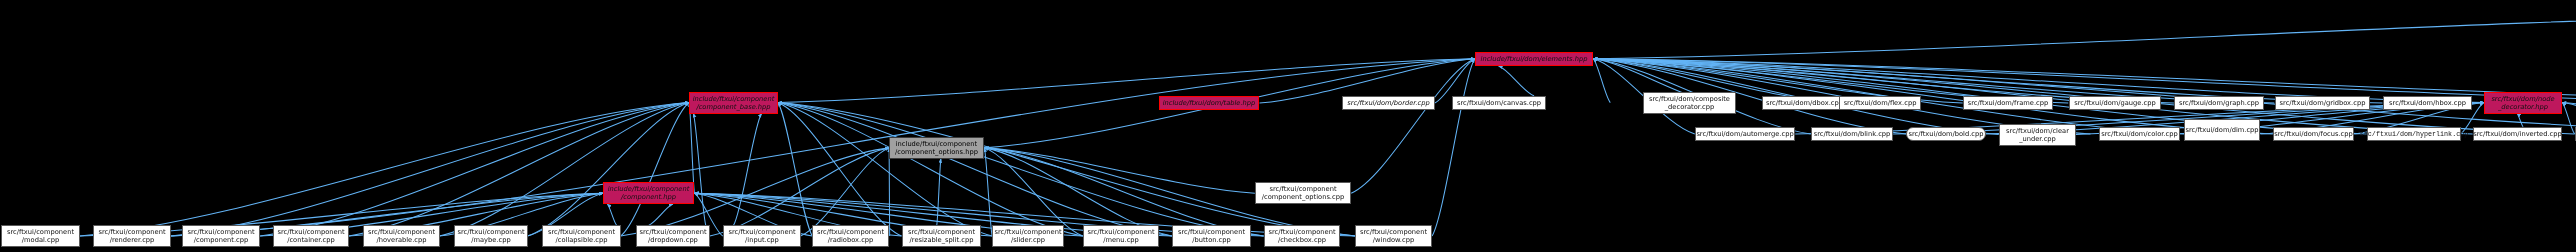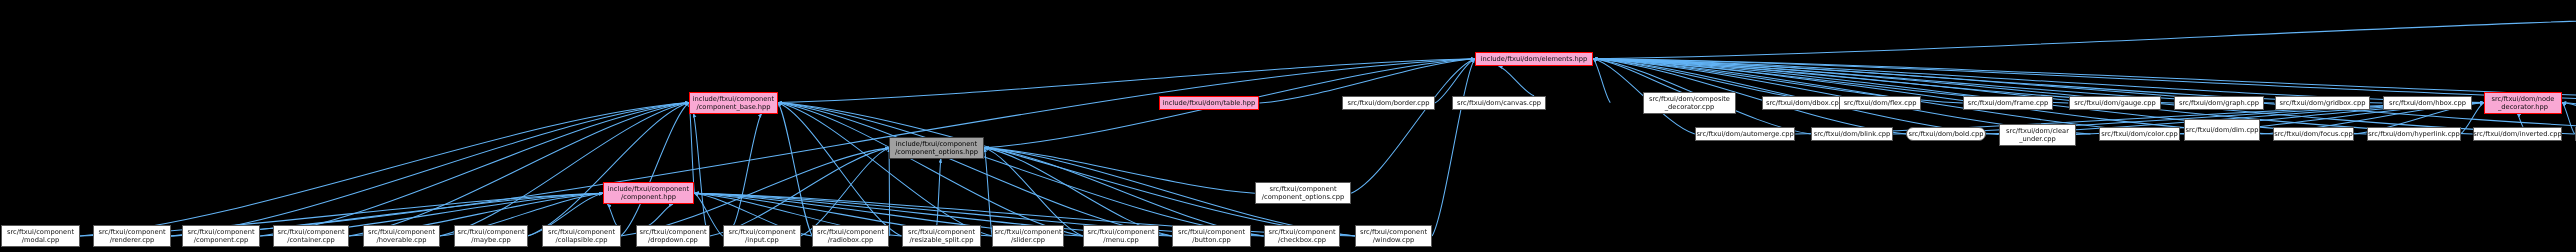--- a/index.html
+++ b/index.html
@@ -3,21 +3,21 @@
 <meta charset="utf-8">
 <style>
   html,body{margin:0;padding:0;background:#000;}
   #graph{position:relative;width:3080px;height:253px;background:#000;overflow:hidden;
          font-family:"DejaVu Sans","Liberation Sans",sans-serif;}
   #edges{position:absolute;left:0;top:0;z-index:1;}
   .node{position:absolute;z-index:2;display:flex;align-items:center;justify-content:center;
         text-align:center;background:#ffffff;border:0.5px solid #5a5a5a;color:#111;
         font-size:6.7px;line-height:1.22;white-space:pre-line;box-sizing:border-box;
         padding:0.5px 2.1px;cursor:pointer;}
-  .node.red{border:1px solid #ff0000;background:#f9a8d4;}
+  .node.red{border:1px solid #ff0000;background:#be185d;font-style:italic;}
   .node.gray{background:#a0a0a0;border:0.5px solid #3c3c3c;color:#000;}
 </style>
 </head>
 <body>
 
 <div id="graph">
   <svg id="edges" width="3080" height="253" viewBox="0 0 5979 491" xmlns="http://www.w3.org/2000/svg">
     <defs>
       <marker id="arrow" markerWidth="9" markerHeight="8" refX="8" refY="3.5" orient="auto" markerUnits="userSpaceOnUse">
         <path d="M0,0 L9,3.5 L0,7 Z" fill="#63b4f6"></path>
@@ -117,21 +117,21 @@
         <path d="M2631,458 C2246.1,448.04 1707.24,383.3 1348,375" marker-end="url(#arrow)"></path>
         <path d="M2631,458 C2415,437.48 2112.6,304.1 1911,287" marker-end="url(#arrow)"></path>
         <path d="M2780,458 C2804.9,416.72 2839.76,148.39999999999998 2863,114" marker-end="url(#arrow)"></path>
       </g>
   </svg>
 
 <div class="node red" style="left: 1475px; top: 52px; width: 118px; height: 14.4px;">include/ftxui/dom/elements.hpp</div>
     <div class="node red" style="left: 689px; top: 92px; width: 89px; height: 21.6px;">include/ftxui/component
 /component_base.hpp</div>
     <div class="node red" style="left: 1159px; top: 96px; width: 100px; height: 14.4px;">include/ftxui/dom/table.hpp</div>
-    <div class="node " style="left: 1342px; top: 96px; width: 93px; height: 14.4px;">src/ftxui/dom/border.cpp</div>
+    <div class="node " style="left: 1342px; top: 96px; width: 93px; height: 14.4px; font-style: italic;">src/ftxui/dom/border.cpp</div>
     <div class="node " style="left: 1452px; top: 96px; width: 94px; height: 14.4px;">src/ftxui/dom/canvas.cpp</div>
     <div class="node " style="left: 1611px; top: 92px; width: 93px; height: 21.6px; margin-left: 32px;">src/ftxui/dom/composite
 _decorator.cpp</div>
     <div class="node " style="left: 1718px; top: 96px; width: 85px; height: 14.4px; margin-left: 44px;">src/ftxui/dom/dbox.cpp</div>
     <div class="node " style="left: 1839px; top: 96px; width: 82px; height: 14.4px;">src/ftxui/dom/flex.cpp</div>
     <div class="node " style="left: 1963px; top: 96px; width: 90px; height: 14.4px;">src/ftxui/dom/frame.cpp</div>
     <div class="node " style="left: 2069px; top: 96px; width: 92px; height: 14.4px;">src/ftxui/dom/gauge.cpp</div>
     <div class="node " style="left: 2174px; top: 96px; width: 90px; height: 14.4px;">src/ftxui/dom/graph.cpp</div>
     <div class="node " style="left: 2275px; top: 96px; width: 95px; height: 14.4px;">src/ftxui/dom/gridbox.cpp</div>
     <div class="node " style="left: 2383px; top: 96px; width: 89px; height: 14.4px;">src/ftxui/dom/hbox.cpp</div>
@@ -140,21 +140,21 @@
     <div class="node gray" style="left: 889px; top: 137px; width: 95px; height: 21.6px;">include/ftxui/component
 /component_options.hpp</div>
     <div class="node " style="left: 1695px; top: 127px; width: 100px; height: 14.4px;">src/ftxui/dom/automerge.cpp</div>
     <div class="node " style="left: 1811px; top: 127px; width: 82px; height: 14.4px;">src/ftxui/dom/blink.cpp</div>
     <div class="node " style="left: 1906px; top: 127px; width: 80px; height: 14.4px; border-radius: 7px;">src/ftxui/dom/bold.cpp</div>
     <div class="node " style="left: 1999px; top: 124px; width: 77px; height: 21.6px;">src/ftxui/dom/clear
 _under.cpp</div>
     <div class="node " style="left: 2091px; top: 127px; width: 81px; height: 14.4px; margin-left: 8px;">src/ftxui/dom/color.cpp</div>
     <div class="node " style="left: 2184px; top: 119px; width: 76px; height: 22px;">src/ftxui/dom/dim.cpp</div>
     <div class="node " style="left: 2273px; top: 127px; width: 81px; height: 14.4px;">src/ftxui/dom/focus.cpp</div>
-    <div class="node " style="left: 2367px; top: 127px; width: 94px; height: 14.4px;">src/ftxui/dom/hyperlink.cpp</div>
+    <div class="node " style="left: 2367px; top: 127px; width: 94px; height: 14.4px; font-family: Liberation Mono, monospace;">src/ftxui/dom/hyperlink.cpp</div>
     <div class="node " style="left: 2473px; top: 127px; width: 89px; height: 14.4px;">src/ftxui/dom/inverted.cpp</div>
     <div class="node " style="left: 2575px; top: 127px; width: 78px; height: 14.4px;">src/ftxui/dom/italic.cpp</div>
     <div class="node red" style="left: 603px; top: 182px; width: 91px; height: 21.6px;">include/ftxui/component
 /component.hpp</div>
     <div class="node " style="left: 1255px; top: 182px; width: 96px; height: 21.6px;">src/ftxui/component
 /component_options.cpp</div>
     <div class="node " style="left: 1px; top: 225px; width: 79px; height: 21.6px;">src/ftxui/component
 /modal.cpp</div>
     <div class="node " style="left: 93px; top: 225px; width: 78px; height: 21.6px;">src/ftxui/component
 /renderer.cpp</div>

